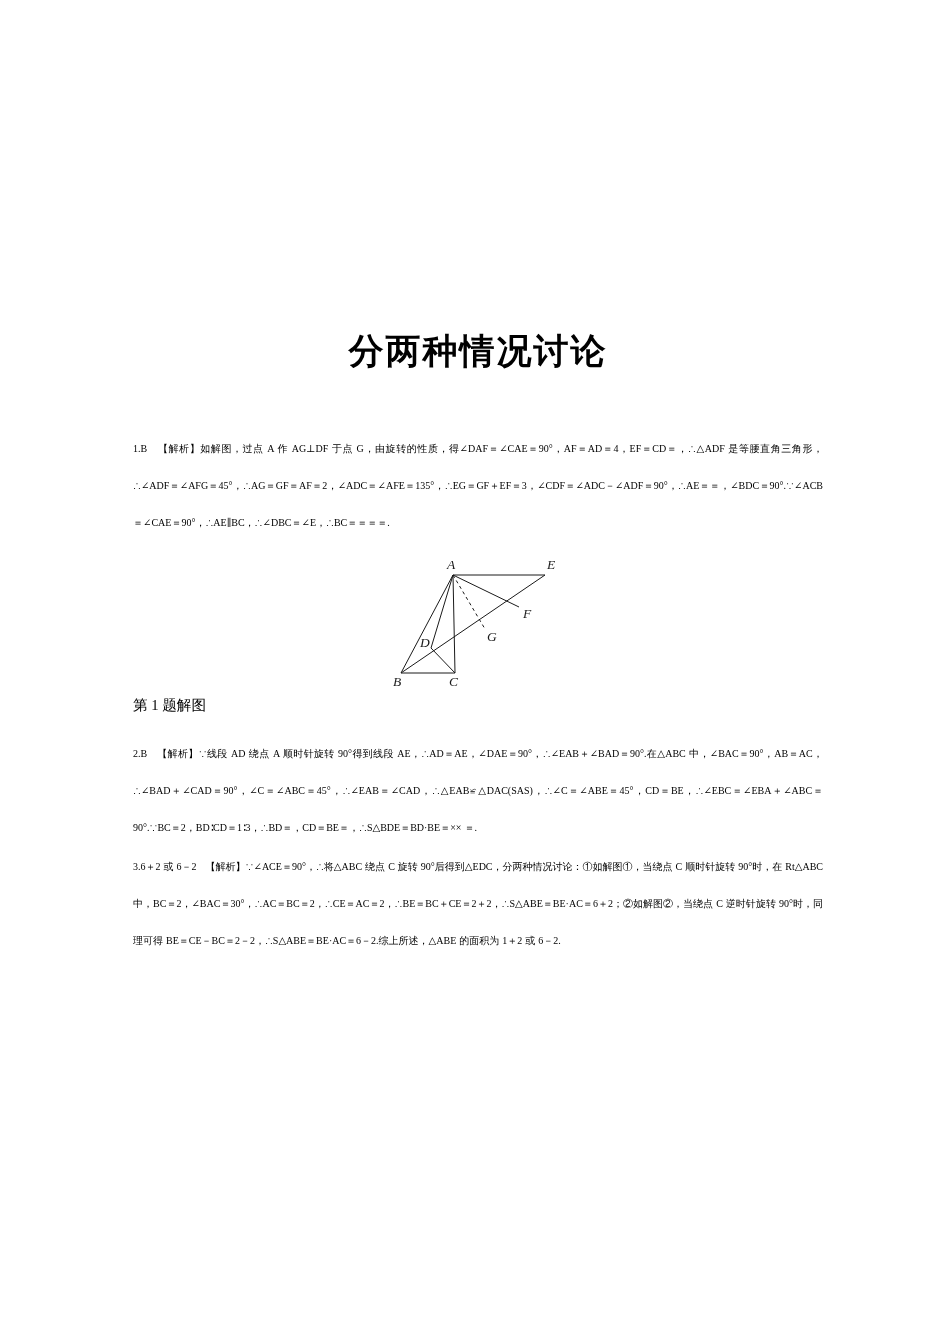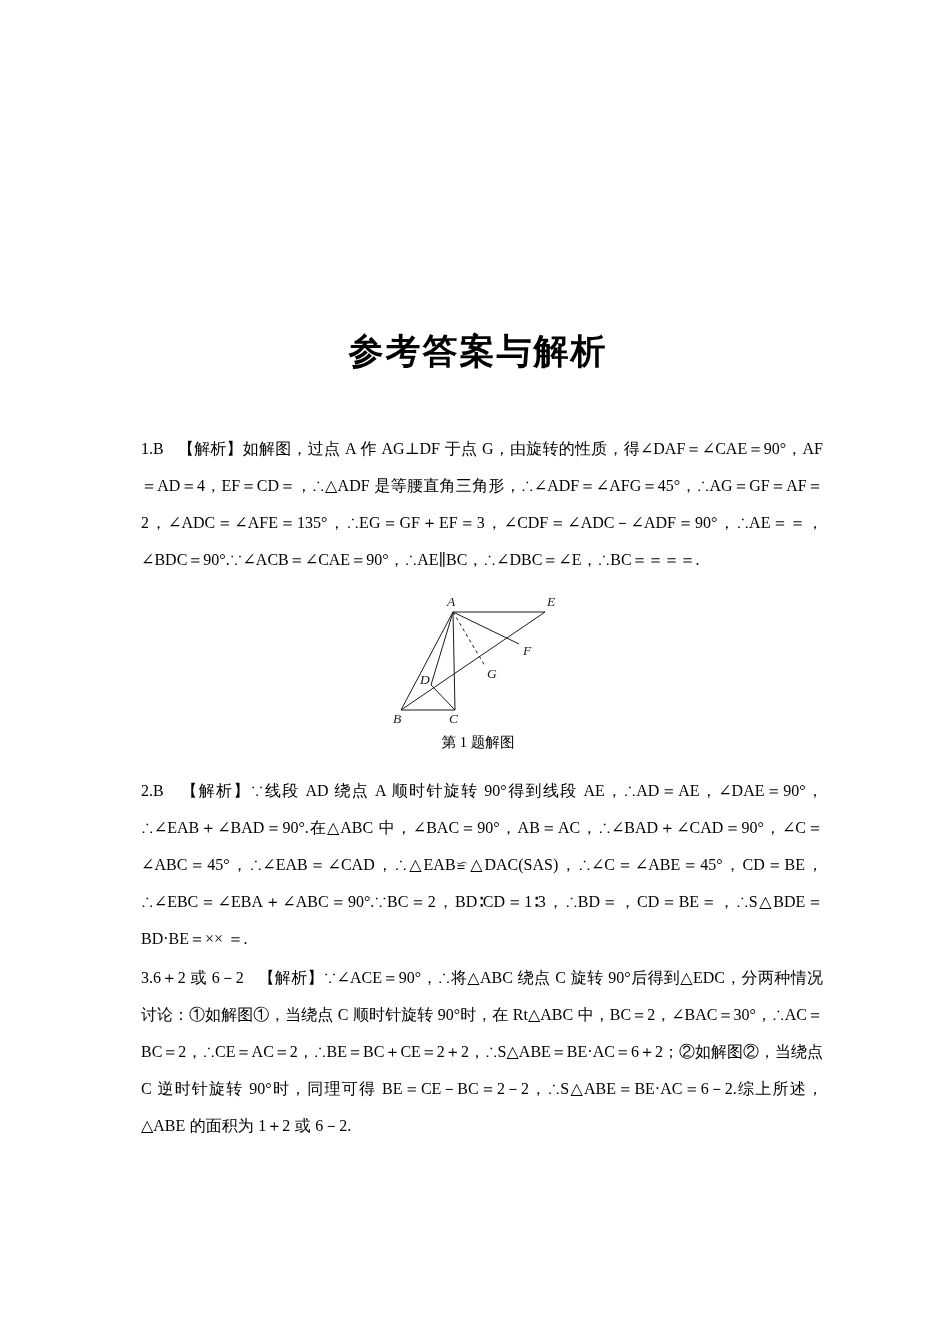--- a/index.html
+++ b/index.html
@@ -32,34 +32,34 @@
     font-family: "DejaVu Sans", "Liberation Sans", sans-serif;
     font-weight: bold;
     font-size: 35px;
     letter-spacing: 2px;
     text-align: center;
     margin: 0 0 58px 0;
     line-height: 1.2;
     color: #000;
   }
   .para {
-    font-size: 16px;
+    font-size: 10px;
     line-height: 37px;
     text-align: justify;
     text-justify: inter-ideograph;
-    margin: 0 0 2px 8px;
+    margin: 0 0 2px 0;
     word-spacing: 0.5px;
   }
   .fig-block {
     margin: 14px 0 4px 0;
     text-align: center;
   }
   .fig-caption {
     font-size: 14.6px;
-    text-align: center;
+    text-align: left;
     margin: 4px 0 16px 0;
     line-height: 28px;
   }
   svg.figure {
     display: block;
     margin: 0 auto;
   }
   svg.figure text {
     font-family: "Liberation Serif", "DejaVu Serif", serif;
     font-style: italic;
@@ -74,21 +74,21 @@
   svg.figure .dashed {
     stroke-dasharray: 3.2 3.2;
   }
 </style>
 </head>
 <body>
 
 <div class="page">
   <div class="content">
 
-    <h1 class="doc-title">参考答案与解析</h1>
+    <h1 class="doc-title">分两种情况讨论</h1>
 
     <p class="para">
       <span>1.</span><span>B</span>&nbsp;&nbsp;&nbsp;<span>【解析】</span><span>如解图，过点 A 作 AG⊥DF 于点 G，由旋转的性质，得∠DAF＝∠CAE＝90°，AF＝AD＝4，EF＝CD＝，∴△ADF 是等腰直角三角形，∴∠ADF＝∠AFG＝45°，∴AG＝GF＝AF＝2，∠ADC＝∠AFE＝135°，∴EG＝GF＋EF＝3，∠CDF＝∠ADC－∠ADF＝90°，∴AE＝＝，∠BDC＝90°.∵∠ACB＝∠CAE＝90°，∴AE∥BC，∴∠DBC＝∠E，∴BC＝＝＝＝.</span>
     </p>
 
     <div class="fig-block">
       <svg class="figure" width="190" height="132" viewBox="0 0 190 132">
 
         <line x1="18" y1="118" x2="72" y2="118"></line>
         <line x1="72" y1="118" x2="70" y2="20"></line>

